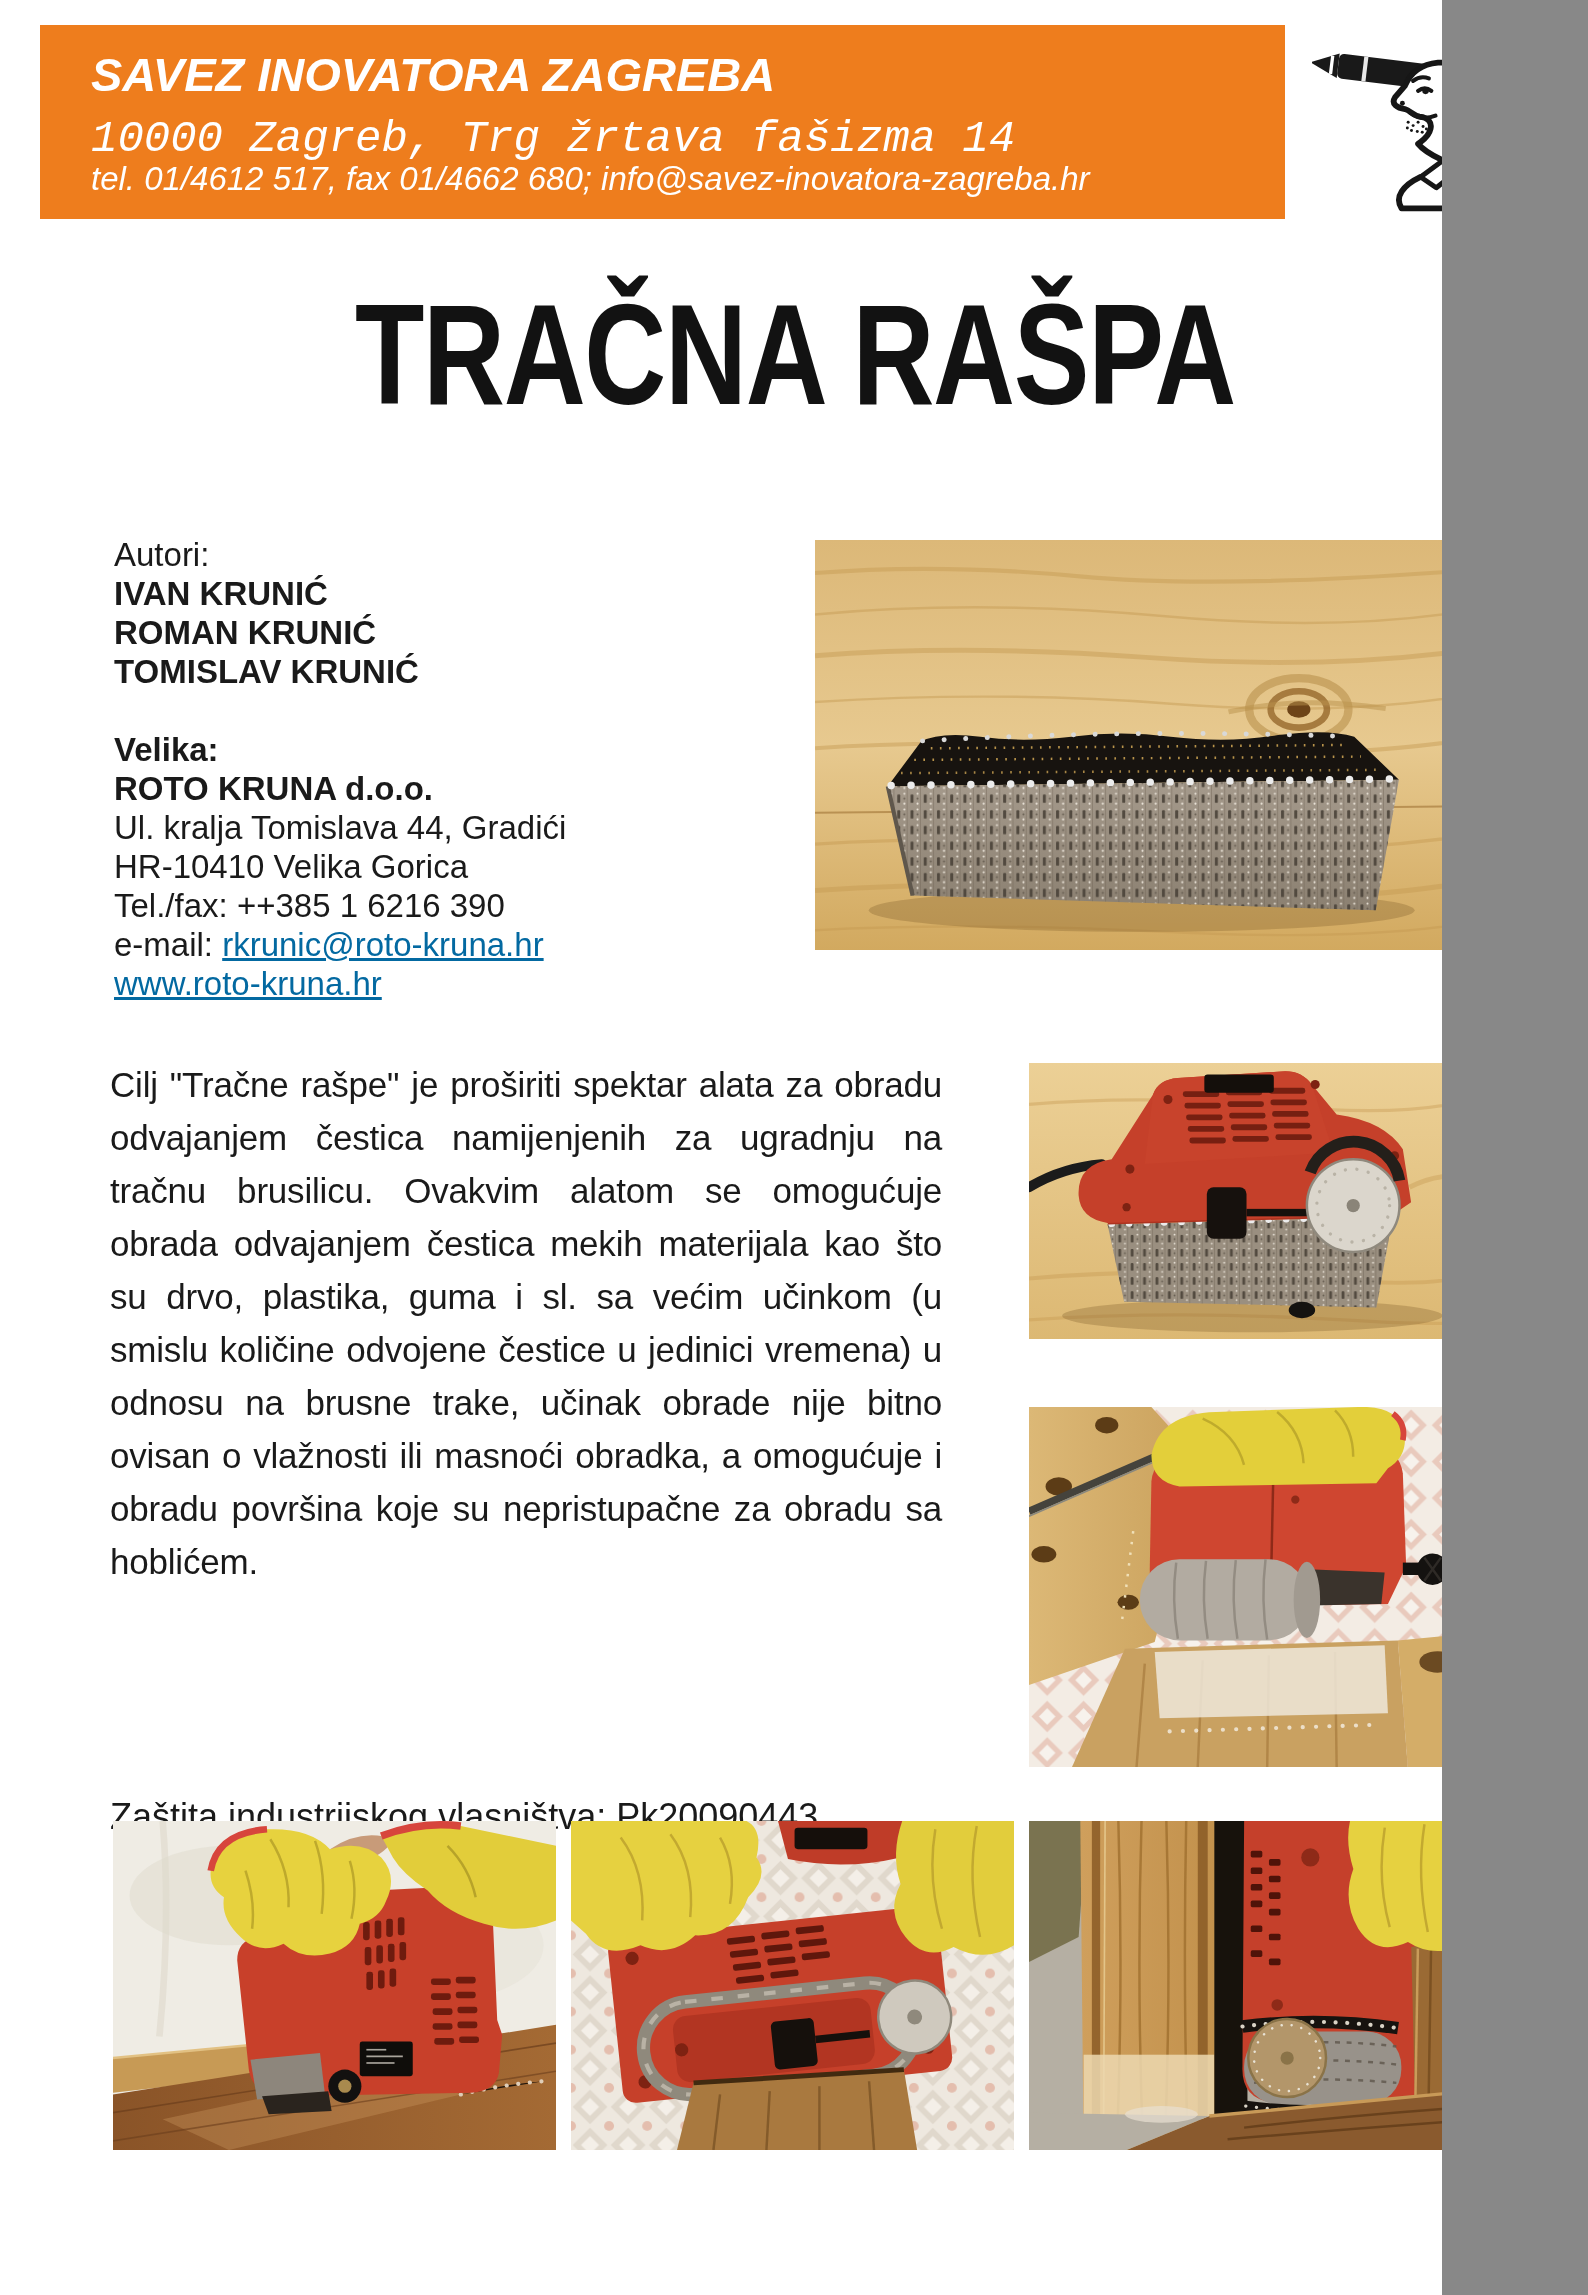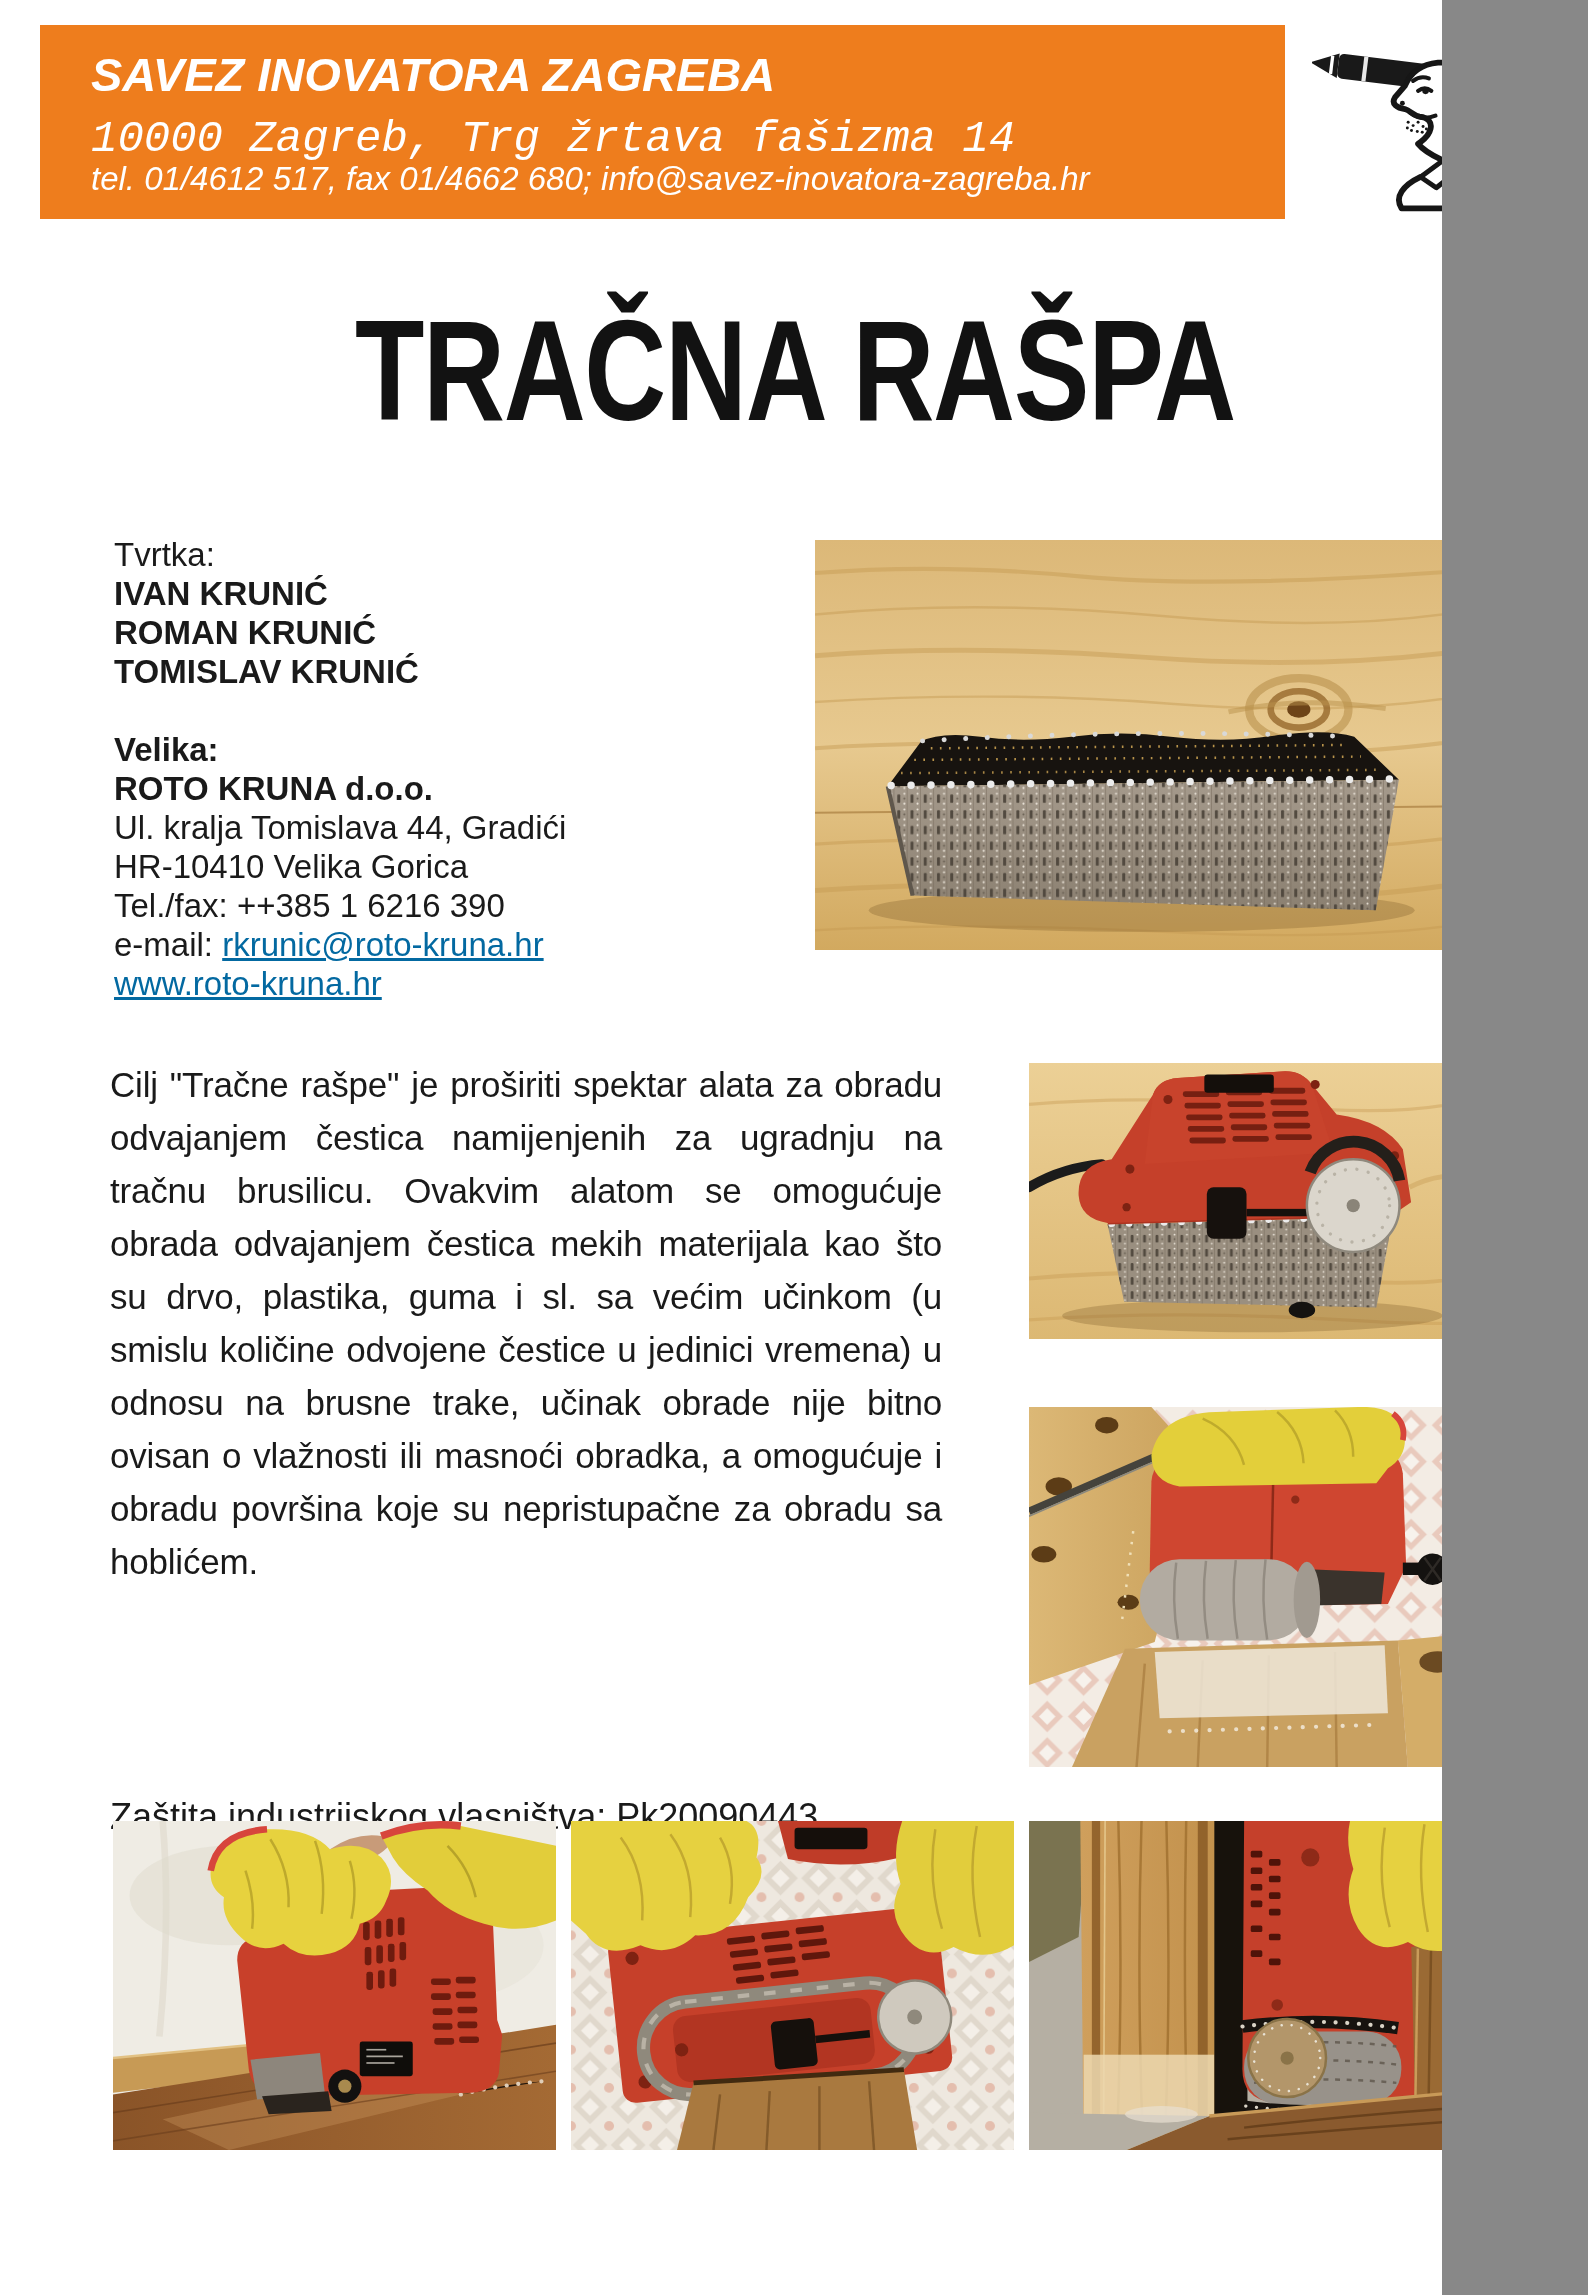--- a/index.html
+++ b/index.html
@@ -7,21 +7,21 @@
         font-family:"Liberation Sans","DejaVu Sans",sans-serif;color:#1a1a1a;}
 
   
   .header-bar{position:absolute;left:40px;top:25px;width:1245px;height:194px;background:#ee7d1d;color:#fff;font-style:italic;}
   .header-org{position:absolute;left:51px;top:21.5px;font-size:47px;font-weight:700;white-space:nowrap;}
   .header-addr{position:absolute;left:51px;top:89px;font-size:44px;white-space:nowrap;font-family:Liberation Mono, monospace;}
   .header-contact{position:absolute;left:51px;top:135px;font-size:33px;white-space:nowrap;}
   .logo{position:absolute;left:1312px;top:23px;width:242px;height:192px;}
 
   
-  .title{position:absolute;left:0;top:300px;width:1589px;margin:0;text-align:center;
+  .title{position:absolute;left:0;top:284px;width:1589px;margin:0;text-align:center;
          font-size:142px;line-height:142px;font-weight:700;color:#121212;letter-spacing:-1.7px;}
   .title span{display:inline-block;transform:scaleX(0.8);transform-origin:center;white-space:nowrap;}
 
   
   .info{position:absolute;left:114px;top:535px;font-size:33px;line-height:39px;}
   .info .line{white-space:nowrap;}
   .info .b{font-weight:700;}
   .info .spacer{height:39px;}
   .info a.link{color:#0369a1;text-decoration:underline;cursor:pointer;}
 
@@ -81,21 +81,21 @@
       <circle cx="133" cy="132" r="1.8"></circle>
         <circle cx="138" cy="128" r="1.8"></circle>
         <circle cx="115" cy="127" r="1.8"></circle>
     </g>
     <path d="M131 186 L158 166 L173 181 L150 199 Z" fill="#ffffff" stroke="#161616" stroke-width="6" stroke-linejoin="round"></path>
   </svg>
 
   <h1 class="title"><span>TRAČNA RAŠPA</span></h1>
 
   <div class="info">
-    <div class="line">Tvrtka:</div>
+    <div class="line">Autori:</div>
     <div class="line b">IVAN KRUNIĆ</div>
     <div class="line b">ROMAN KRUNIĆ</div>
     <div class="line b">TOMISLAV KRUNIĆ</div>
     <div class="line spacer"></div>
     <div class="line b">Velika:</div>
     <div class="line b">ROTO KRUNA d.o.o.</div>
     <div class="line">Ul. kralja Tomislava 44, Gradići</div>
     <div class="line">HR-10410 Velika Gorica</div>
     <div class="line">Tel./fax: ++385 1 6216 390</div>
     <div class="line"><span>e-mail: </span><a class="link">rkrunic@roto-kruna.hr</a></div>

